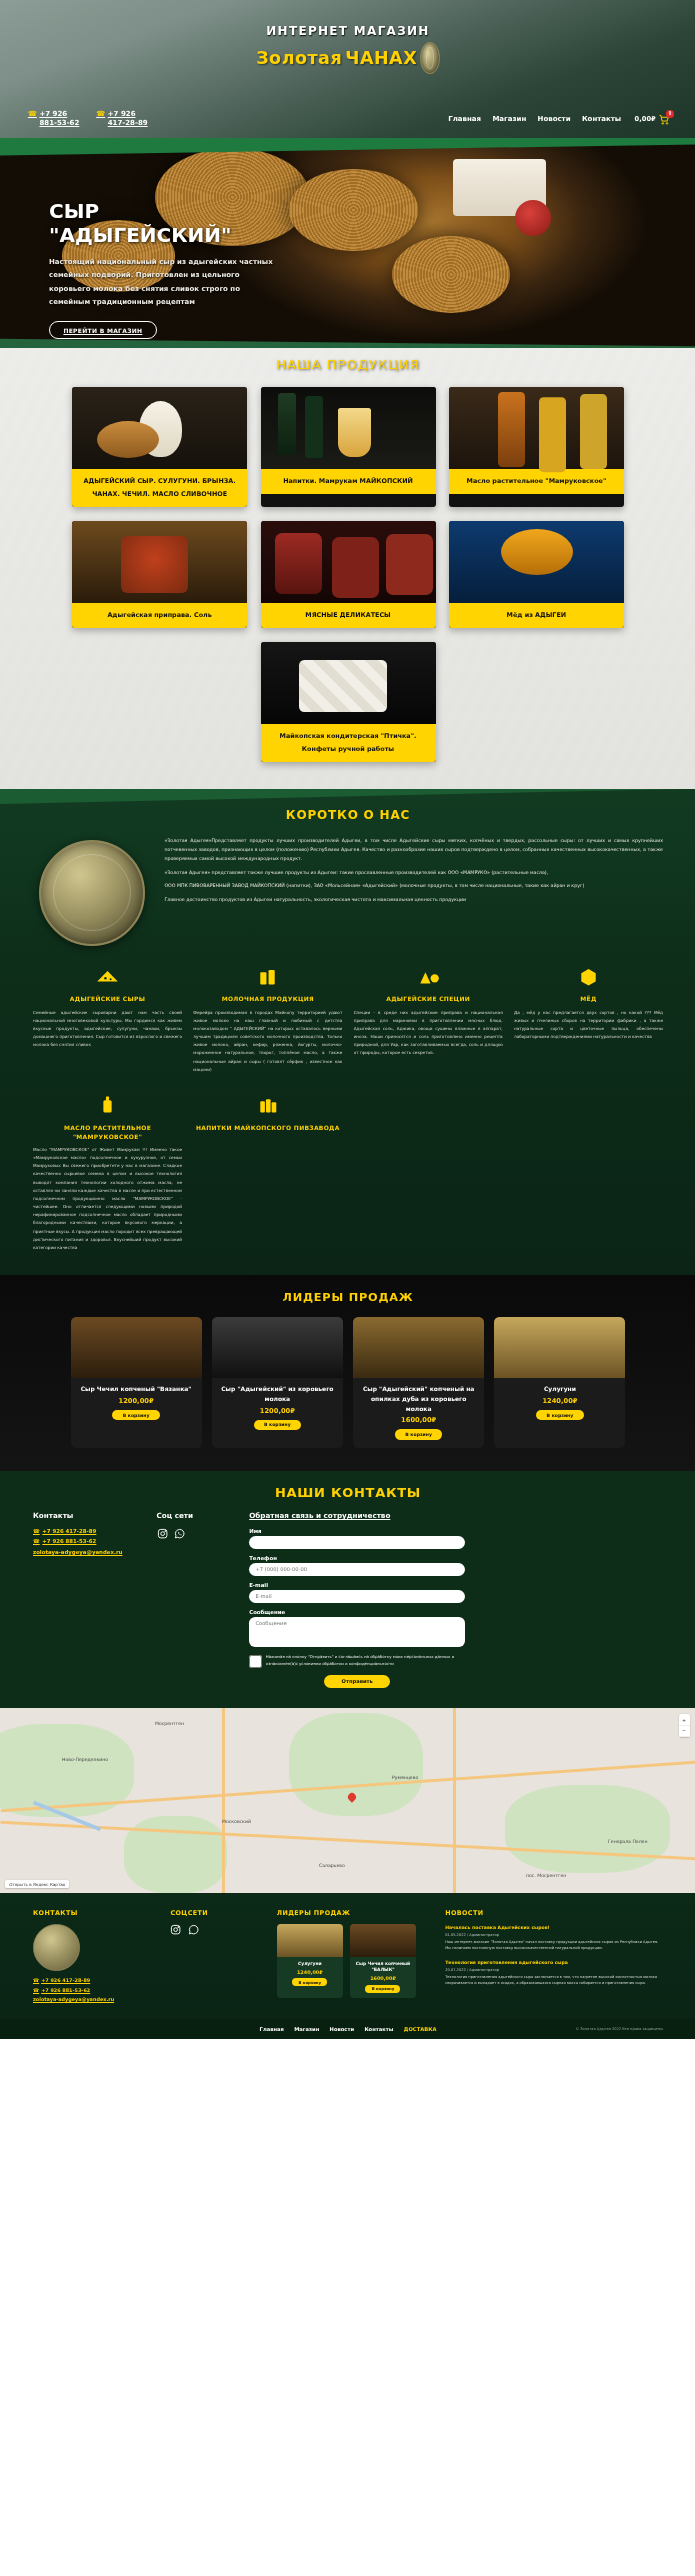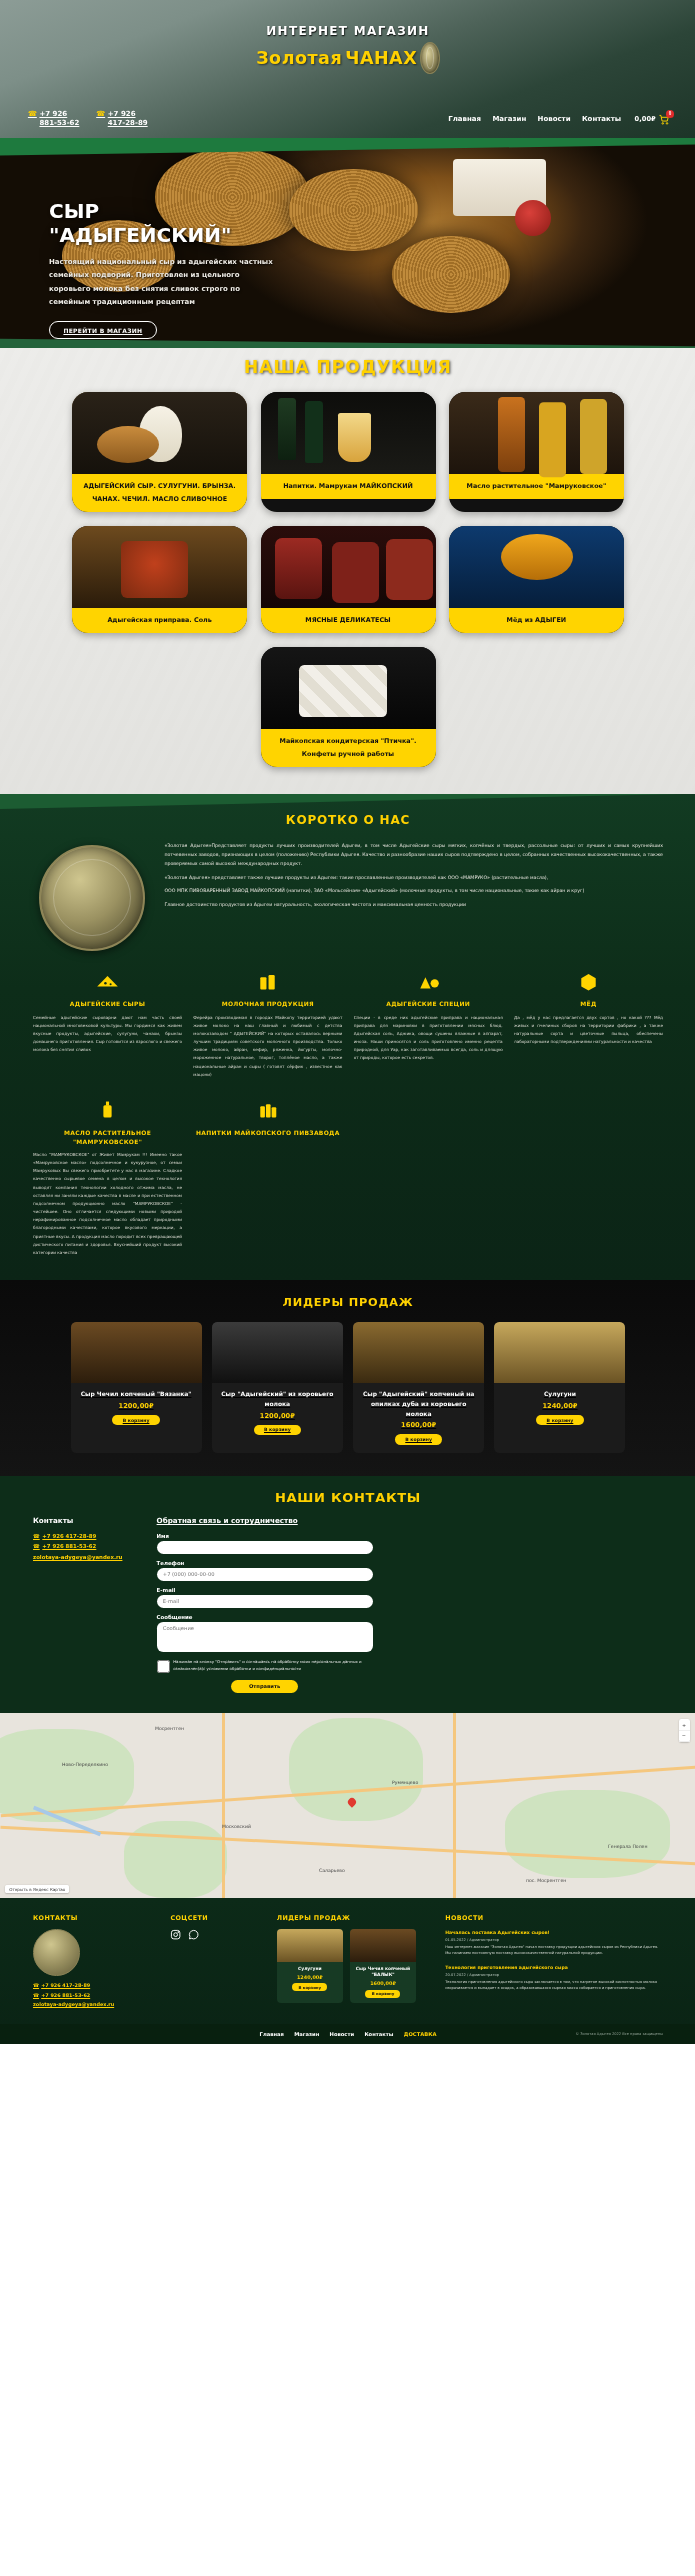--- a/index.html
+++ b/index.html
@@ -44,23 +44,23 @@
   .hero p{color:#efece6;font-size:7px;font-weight:700;line-height:1.92;margin-top:8.2px;max-width:227px;text-shadow:0.5px 0.5px 2.1px rgba(0,0,0,.9);font-family:"DejaVu Sans",sans-serif;}
   .hero-btn{margin-top:11.3px;display:inline-block;padding:4.6px 13.4px;border:1px solid #fff;border-radius:11.3px;color:#fff;font-size:6px;font-weight:700;letter-spacing:0.3px;background:rgba(0,0,0,.18);font-family:"DejaVu Sans",sans-serif;}
   .wave-top{position:absolute;top:-1px;left:0;width:100%;height:18.5px;background:#1e7a3e;clip-path:polygon(0 0,100% 0,100% 40%,0 100%);z-index:2;}
   .wave-bot{position:absolute;bottom:-1px;left:0;width:100%;height:23px;background:#24633b;clip-path:polygon(0 55%,100% 88%,100% 100%,0 100%);z-index:2;}
 
   
   .products{position:relative;padding:9.3px 0 27px;background:
       linear-gradient(rgba(240,240,238,.86),rgba(228,228,225,.9)),
       repeating-linear-gradient(115deg,#d9d7d2 0 7.2px,#cfcdc7 7.2px 14.4px);}
   .prod-title-wrap{display:flex;justify-content:center;}
-  .prod-title{color:#ffd100;font-size:17px;font-weight:700;letter-spacing:1px;text-shadow:1px 1px 2.6px rgba(0,0,0,.65);font-family:"DejaVu Sans",sans-serif;}
+  .prod-title{color:#ffd100;font-size:13px;font-weight:400;letter-spacing:1px;text-shadow:1px 1px 2.6px rgba(0,0,0,.65);font-family:"DejaVu Sans",sans-serif;}
   .prod-grid{display:grid;grid-template-columns:repeat(3,175px);gap:13.4px;justify-content:center;margin-top:14.4px;}
-  .pcard{border-radius:16px;overflow:hidden;box-shadow:0 2.6px 7.2px rgba(0,0,0,.28);background:#111;}
+  .pcard{border-radius:3px;overflow:hidden;box-shadow:0 2.6px 7.2px rgba(0,0,0,.28);background:#111;}
   .pcard .ph{height:82px;position:relative;}
   .pcard .cap{background:#ffd400;color:#111;font-size:6.4px;font-weight:700;text-align:center;padding:6.2px 6.2px;line-height:2.0;font-family:"DejaVu Sans",sans-serif;}
   .ph-cheese{background:linear-gradient(#2a2218,#15110b),radial-gradient(circle at 45% 45%,#e8dfc8,#8a6b3c);}
   .ph-cheese:before{content:"";position:absolute;left:38%;top:18%;width:43px;height:56px;border-radius:50% 50% 45% 45%;background:linear-gradient(#f6f2e6,#ded7c2);}
   .ph-cheese:after{content:"";position:absolute;left:14%;top:42%;width:62px;height:37px;border-radius:50%;background:linear-gradient(#c98c3d,#8d5a1e);}
   .ph-drinks{background:linear-gradient(#0d0d0b,#1a1a16);}
   .ph-drinks:before{content:"";position:absolute;left:10%;top:8%;width:17.5px;height:62px;border-radius:3.6px 3.6px 2.1px 2.1px;background:linear-gradient(#1f3b22,#0d2010);box-shadow:27px 3.1px 0 #12301a;}
   .ph-drinks:after{content:"";position:absolute;left:44%;top:26%;width:33px;height:49px;border-radius:2.6px 2.6px 13.4px 13.4px;background:linear-gradient(#f3d98a,#d8a33c);}
   .ph-oil{background:linear-gradient(#3a2a19,#1d140c);}
   .ph-oil:before{content:"";position:absolute;left:28%;top:6%;width:27px;height:75px;border-radius:4.6px;background:linear-gradient(#c9721e,#7c3f0d);box-shadow:41px 5.2px 0 #d8a520,82px 2.1px 0 #cfa42a;}
@@ -88,21 +88,21 @@
 
   .feat-grid{display:grid;grid-template-columns:repeat(4,1fr);gap:11.3px;padding:17.5px 33px 0;}
   .feat{text-align:center;}
   .feat-ic{height:27px;display:flex;align-items:center;justify-content:center;margin-bottom:4.1px;}
   .feat h3{color:#ffd100;font-size:6px;font-weight:700;letter-spacing:0.3px;margin-bottom:5.2px;line-height:1.5;font-family:"DejaVu Sans",sans-serif;}
   .feat p{color:#ddddd4;font-size:4.2px;line-height:1.95;text-align:justify;font-family:"DejaVu Sans",sans-serif;}
 
   
   .leaders{background:linear-gradient(#0a0a0a,#141414);padding:15.5px 0 23px;}
   .leaders h2{text-align:center;color:#ffd100;font-size:11.3px;font-weight:700;letter-spacing:0.8px;margin-bottom:13.4px;font-family:"DejaVu Sans",sans-serif;}
-  .lead-grid{display:grid;grid-template-columns:repeat(4,131px);gap:10.3px;justify-content:center;text-decoration:underline;}
+  .lead-grid{display:grid;grid-template-columns:repeat(4,131px);gap:10.3px;justify-content:center;}
   .lcard{background:#1b1b1b;border-radius:5.2px;overflow:hidden;padding-bottom:8.2px;}
   .lcard .lph{height:61px;}
   .lph-a{background:linear-gradient(#6b4a22,#2c1d0c);}
   .lph-b{background:linear-gradient(#3b3b3b,#101010);}
   .lph-c{background:linear-gradient(#8a6a30,#3a2a10);}
   .lph-d{background:linear-gradient(#c6a85c,#6b5324);}
   .lcard .lname{color:#fff;font-size:6px;font-weight:700;text-align:center;padding:6.2px 5.2px 3.1px;line-height:1.6;font-family:"DejaVu Sans",sans-serif;}
   .lcard .lprice{color:#ffd100;font-size:6.7px;font-weight:700;text-align:center;padding-bottom:5.2px;font-family:"DejaVu Sans",sans-serif;}
   .lbtn{display:block;margin:0 auto;background:#ffd400;color:#111;border:none;border-radius:7.2px;padding:2.6px 10.3px;font-size:4.6px;font-weight:700;cursor:pointer;font-family:"DejaVu Sans",sans-serif;}
 
@@ -398,20 +398,38 @@
           <span>+7 926 417-28-89</span>
         </a>
         <a class="line" href="#">
           <span>☎</span>
           <span>+7 926 881-53-62</span>
         </a>
         <a class="line" href="#">
           <span>zolotaya-adygeya@yandex.ru</span>
         </a>
       </div>
+      <div class="cont-col" style="flex:0 0 72px">
+        <h3>Соц сети</h3>
+        <div class="soc-row">
+          <a href="#" class="soc">
+            <svg viewBox="0 0 24 24" fill="none" stroke="#fff" stroke-width="2">
+                <rect x="3" y="3" width="18" height="18" rx="5"></rect>
+                <circle cx="12" cy="12" r="4"></circle>
+                <circle cx="17.5" cy="6.5" r="1" fill="#fff"></circle>
+              </svg>
+          </a>
+          <a href="#" class="soc">
+            <svg viewBox="0 0 24 24" fill="none" stroke="#fff" stroke-width="2">
+                <path d="M12 3a9 9 0 0 0-7.8 13.5L3 21l4.7-1.2A9 9 0 1 0 12 3z"></path>
+                <path d="M8.5 8.5c0 4 3 7 7 7 .6 0 1-.5 1-1l-1.8-1-1.2 1a6 6 0 0 1-3-3l1-1.2-1-1.8c-.5 0-1 .4-1 1z" fill="#fff" stroke="none"></path>
+              </svg>
+          </a>
+        </div>
+      </div>
       <div class="form-col">
         <h3>Обратная связь и сотрудничество</h3>
         <div class="fld">
           <label>Имя</label>
           <input type="text" placeholder="" style="">
         </div>
         <div class="fld">
           <label>Телефон</label>
           <input type="text" placeholder="+7 (000) 000-00-00" style="">
         </div>

